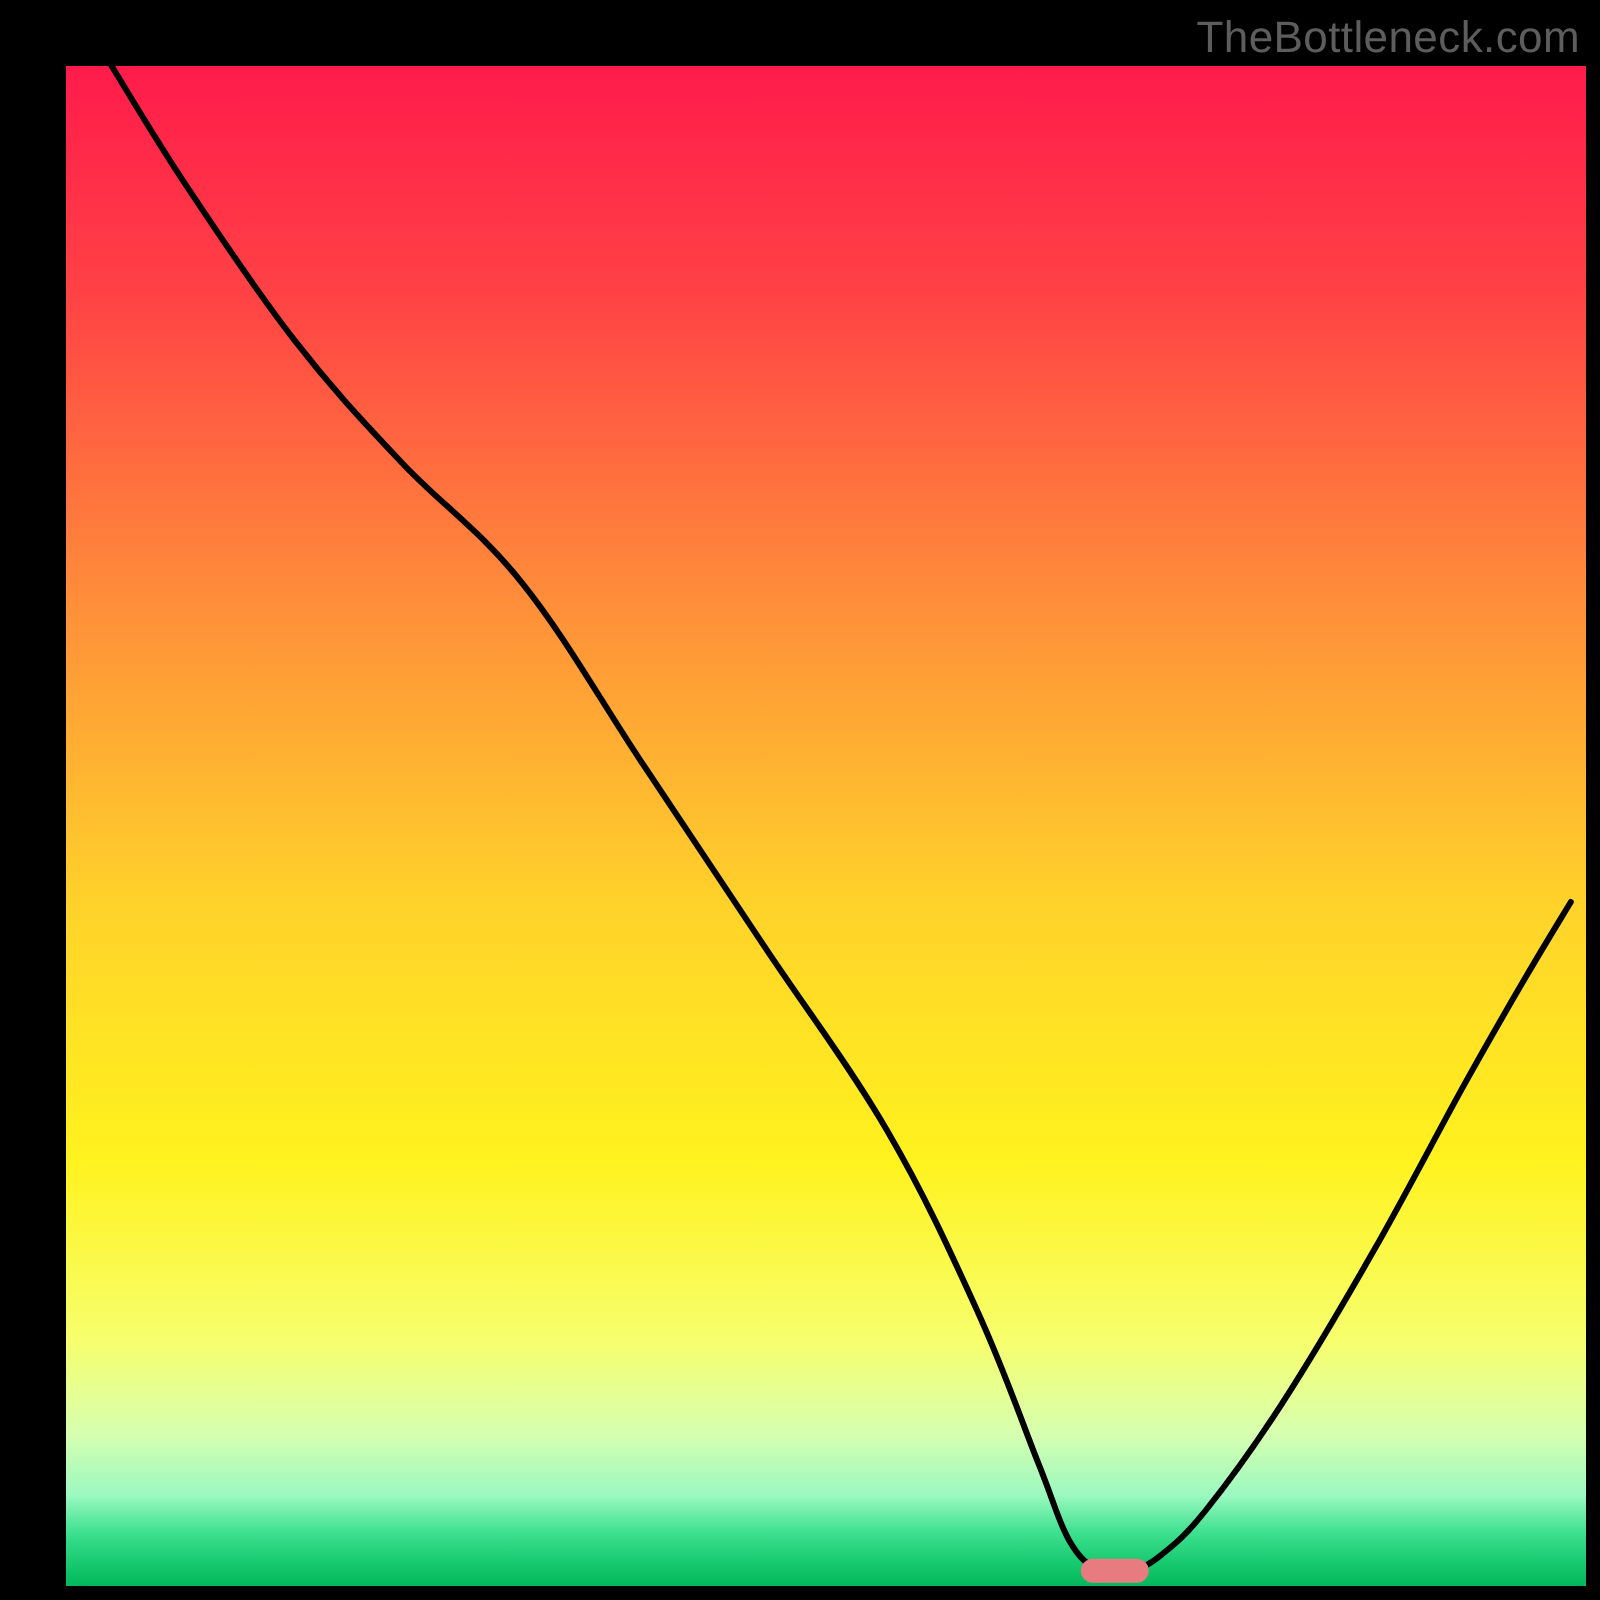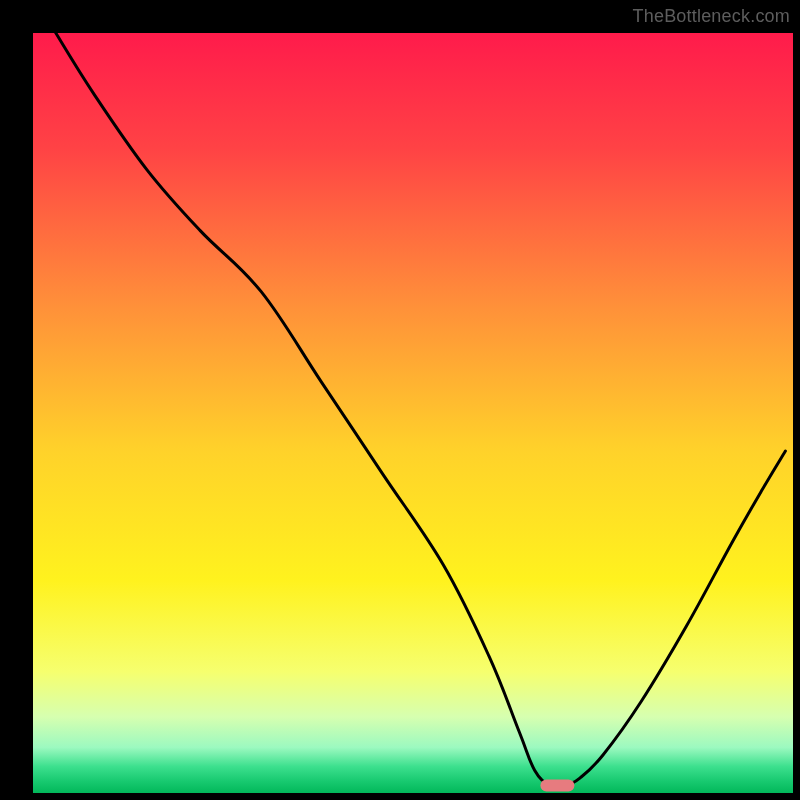--- a/index.html
+++ b/index.html
@@ -14,21 +14,21 @@
     position: relative;
     width: 800px;
     height: 800px;
   }
   svg { display: block; }
   .watermark {
     position: absolute;
     top: 6px;
     right: 10px;
     font-family: Arial, Helvetica, sans-serif;
-    font-size: 18px;
+    font-size: 22px;
     color: #5d5d5d;
     letter-spacing: 0.2px;
     user-select: none;
   }
 </style>
 </head>
 <body>
 
 <div class="plot-wrap">
   <svg id="chart-svg" width="800" height="800" viewBox="0 0 800 800">

